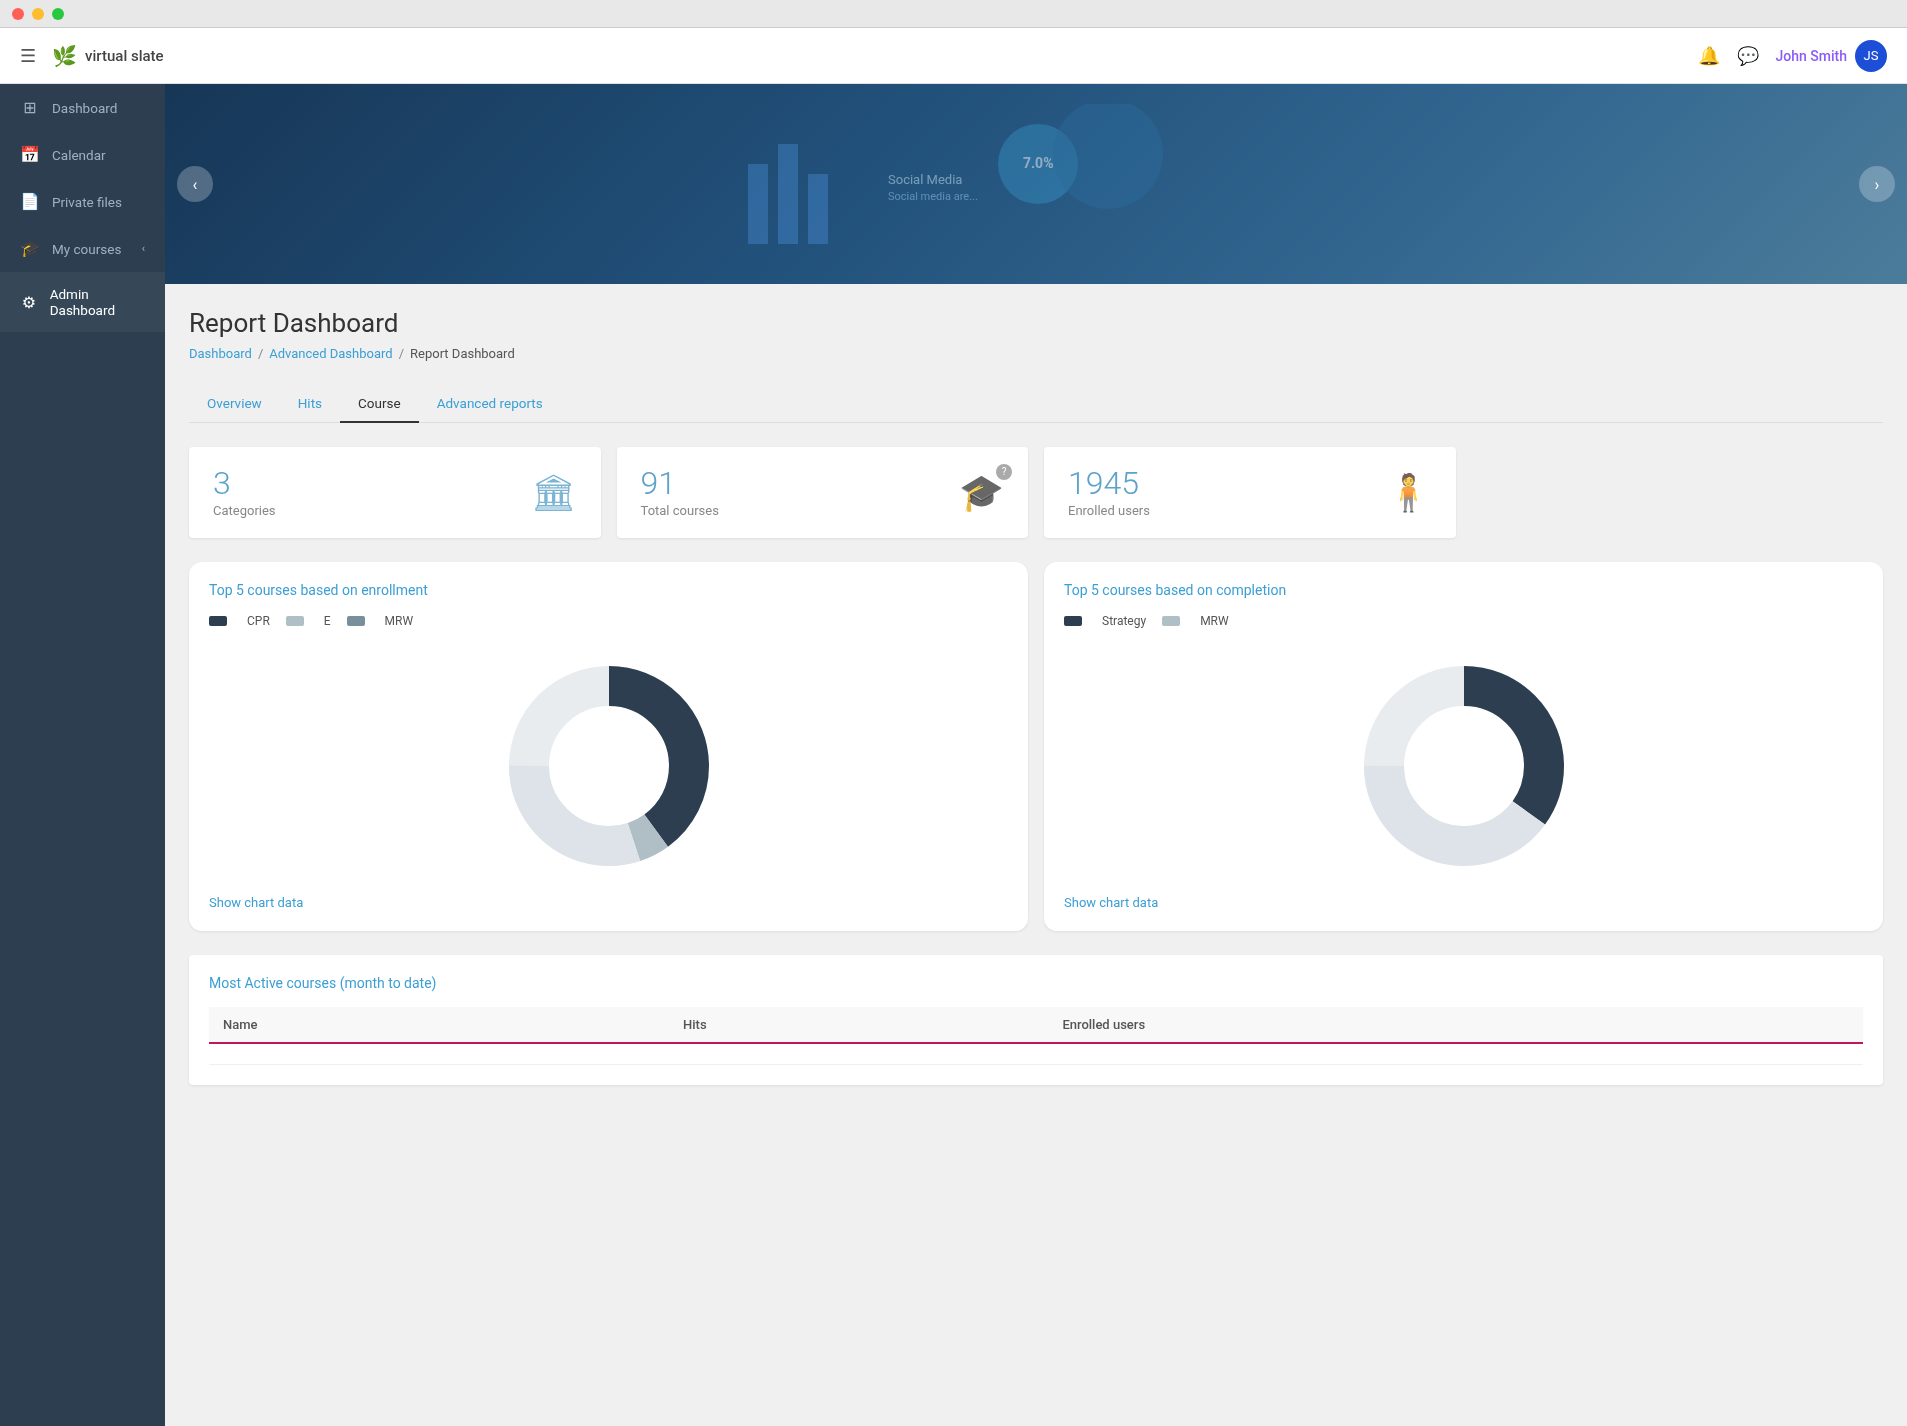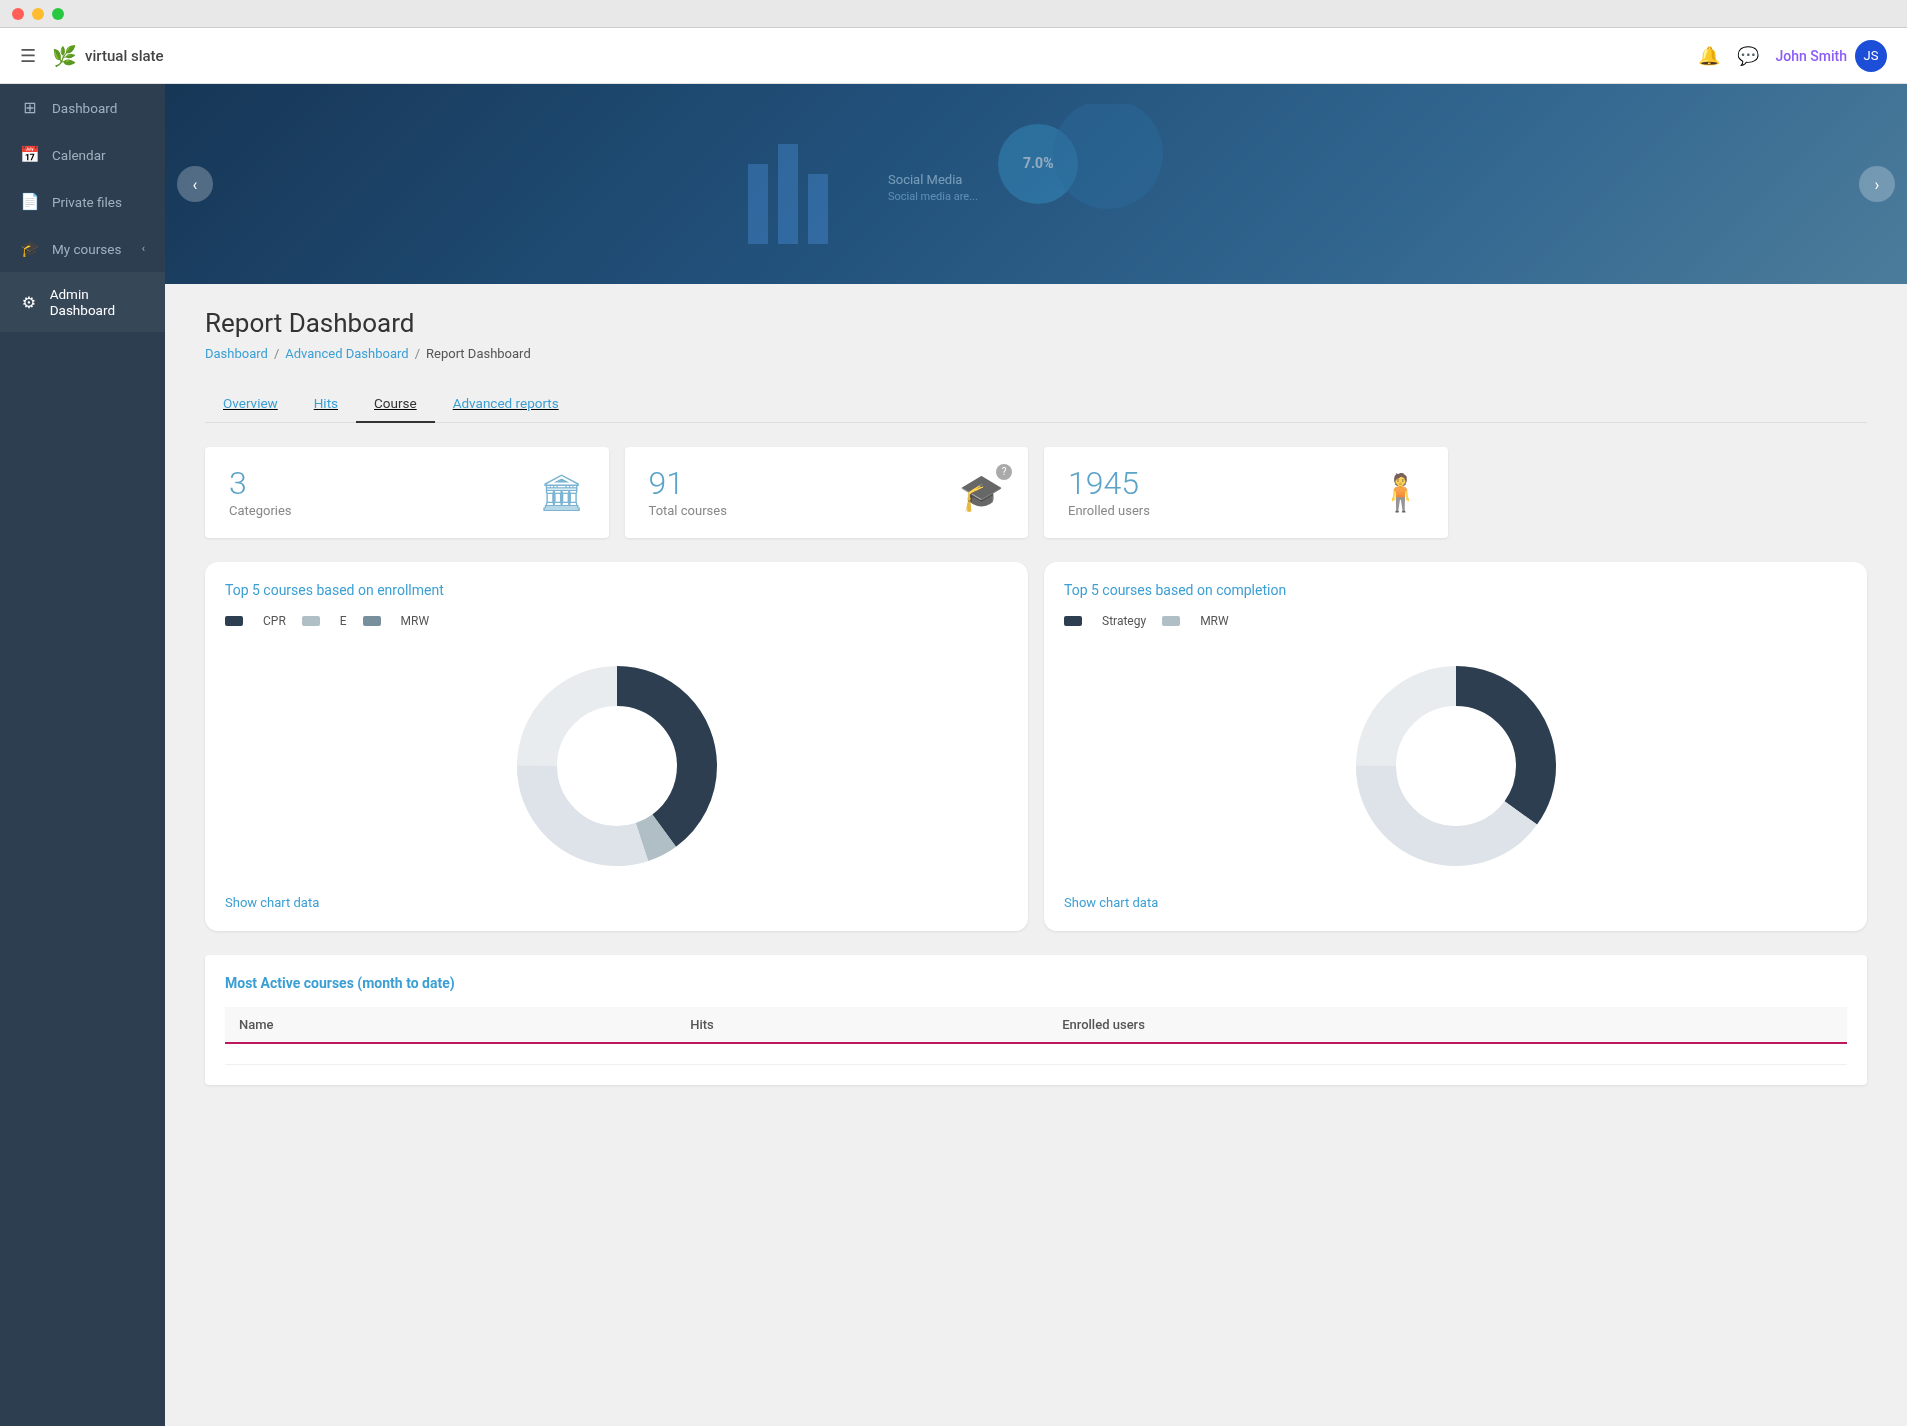--- a/index.html
+++ b/index.html
@@ -100,29 +100,29 @@
       align-items: center;
       justify-content: center;
       color: #fff;
       font-size: 16px;
       cursor: pointer;
     }
     .hero-nav-prev { left: 12px; }
     .hero-nav-next { right: 12px; }
 
     
-    .content-area { padding: 24px 40px; }
+    .content-area { padding: 24px 24px; }
 
     .page-title { font-size: 26px; color: #333; font-weight: 400; margin-bottom: 8px; }
     .breadcrumb { display: flex; align-items: center; gap: 6px; font-size: 13px; color: #3b9fd4; margin-bottom: 24px; }
     .breadcrumb-sep { color: #888; }
     .breadcrumb-current { color: #555; }
 
     
-    .tabs { display: flex; gap: 0; border-bottom: 1px solid #ddd; margin-bottom: 24px; text-decoration: underline; }
+    .tabs { display: flex; gap: 0; border-bottom: 1px solid #ddd; margin-bottom: 24px; }
     .tab {
       padding: 10px 18px;
       font-size: 13.5px;
       color: #3b9fd4;
       cursor: pointer;
       border-bottom: 2px solid transparent;
       margin-bottom: -1px;
     }
     .tab.active { color: #333; border-bottom: 2px solid #333; }
 
@@ -166,21 +166,21 @@
     
     .chart-link { font-size: 13px; color: #3b9fd4; cursor: pointer; margin-top: 8px; }
 
     
     .table-panel {
       background: #fff;
       border-radius: 4px;
       padding: 20px;
       box-shadow: 0 1px 3px rgba(0,0,0,0.08);
     }
-    .table-panel-title { font-size: 14px; color: #3b9fd4; margin-bottom: 16px; font-weight: 700; }
+    .table-panel-title { font-size: 14px; color: #3b9fd4; margin-bottom: 16px; font-weight: 400; }
     .data-table { width: 100%; border-collapse: collapse; font-size: 13px; }
     .data-table th { background: #f8f8f8; padding: 10px 14px; text-align: left; color: #555; font-weight: 500; border-bottom: 2px solid #be185d; }
     .data-table td { padding: 10px 14px; border-bottom: 1px solid #f0f0f0; color: #444; }
 
     
     .donut-svg { overflow: visible; }
   </style>
 </head>
 <body>
 

